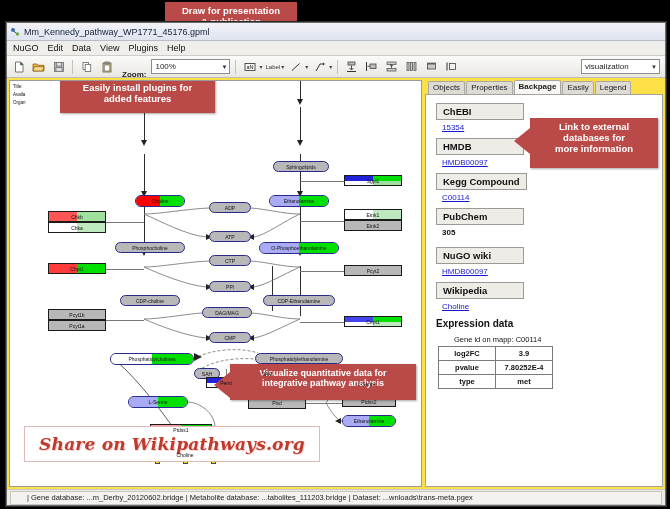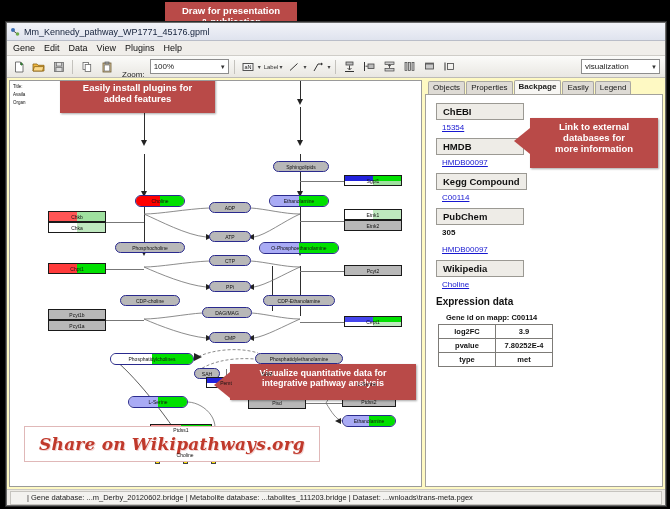--- a/index.html
+++ b/index.html
@@ -22,30 +22,30 @@
            display:flex;align-items:center;gap:7px;padding:0 5px;font-size:9px;color:#101010;}
   .menubar span{cursor:default;padding:0 1px;}
 
   .toolbar{height:21px;background:linear-gradient(#fbfbf9,#e9e7e2);
            border-bottom:1px solid #bdbbb6;display:flex;align-items:center;
            padding:0 3px;gap:3px;font-size:8px;color:#222;}
   .tbtn{width:15px;height:15px;display:flex;align-items:center;justify-content:center;
         border:1px solid transparent;border-radius:2px;}
   .tbtn svg{display:block;}
   .tsep{width:1px;height:14px;background:#c4c2bd;margin:0 2px;}
-  .zoomlbl{font-size:8px;margin:16px 2px 0 4px;}
+  .zoomlbl{font-size:8px;margin:16px 2px 0 4px;font-weight:bold;}
   .combo{height:13px;border:1px solid #8d8d8d;background:#fff;font-size:8px;
          display:flex;align-items:center;justify-content:space-between;
          padding:0 2px 0 3px;color:#222;}
   .combo .arw{font-size:6px;color:#333;}
   .smallcombo{display:flex;align-items:center;gap:1px;}
   .caret{font-size:6px;color:#444;}
 
   
-  .bodyrow{flex:1;display:flex;min-height:0;background:#fef9c3;}
+  .bodyrow{flex:1;display:flex;min-height:0;background:#fde047;}
   .canvaswrap{position:relative;flex:1;background:#ffffff;border:1px solid #9a9a9a;
               margin:2px 0 2px 2px;overflow:hidden;}
   .sidepanel{width:238px;margin:2px 2px 2px 3px;display:flex;flex-direction:column;min-width:0;}
 
   .statusbar{height:15px;background:#eceae5;border-top:1px solid #cbc9c4;
              display:flex;align-items:center;font-size:7.5px;color:#1c1c1c;padding:0 3px;}
   .statusbar .sb-inner{border:1px solid #c6c4bf;background:#f3f2ef;height:12px;width:100%;
         display:flex;align-items:center;padding:0 16px;white-space:nowrap;overflow:hidden;}
 
   
@@ -55,21 +55,21 @@
   .tab.active{background:#f7f6f3;font-weight:bold;padding-bottom:2px;}
   .panelbody{flex:1;background:#ffffff;border:1px solid #a3a19c;overflow:hidden;
              position:relative;padding:6px 0 0 10px;}
 
   .dbblock{margin-bottom:4px;}
   .dbhdr{display:inline-block;min-width:74px;border:1px solid #9b9993;background:#eeece7;
          font-weight:bold;font-size:9.5px;color:#111;padding:2px 6px;}
   .dblink{font-size:8px;color:#1717d0;text-decoration:underline;margin:3px 0 0 6px;display:block;}
   .dbplain{font-size:8px;color:#111;margin:3px 0 8px 6px;display:block;font-weight:bold;}
   .exprhdr{font-weight:bold;font-size:10px;color:#111;margin:7px 0 6px 0;}
-  .geneid{font-size:7.5px;color:#111;font-weight:bold;margin:0 0 2px 10px;}
+  .geneid{font-size:7.5px;color:#111;font-weight:normal;margin:0 0 2px 18px;}
   table.expr{border-collapse:collapse;margin-left:2px;}
   table.expr td{border:1px solid #7d7b77;font-size:7.5px;color:#111;padding:2px 4px;
                 text-align:center;font-weight:bold;min-width:48px;}
 
   
   .pw{position:absolute;inset:0;}
   .node{position:absolute;box-sizing:border-box;display:flex;align-items:center;
         justify-content:center;font-size:5px;color:#111;text-align:center;overflow:hidden;
         white-space:nowrap;}
   .metab{border:1px solid #2a2a8e;border-radius:8px;background:#b8b8b8;height:11px;}
@@ -112,21 +112,21 @@
         <svg width="10" height="10" viewBox="0 0 10 10">
             <circle cx="3" cy="3" r="2" fill="#3b6fb5"></circle>
             <circle cx="7.5" cy="7" r="1.8" fill="#6fae4a"></circle>
             <path d="M3.8 4.2 L6.4 6.2" stroke="#555" stroke-width="1" fill="none"></path>
           </svg>
       </span>
       <span class="tb-text">Mm_Kennedy_pathway_WP1771_45176.gpml</span>
     </div>
 
     <div class="menubar">
-      <span>Gene</span>
+      <span>NuGO</span>
       <span>Edit</span>
       <span>Data</span>
       <span>View</span>
       <span>Plugins</span>
       <span>Help</span>
     </div>
 
     <div class="toolbar">
       <div class="tbtn">
         <svg width="12" height="12" viewBox="0 0 12 12">
@@ -527,20 +527,21 @@
             <div class="dbhdr">Kegg Compound</div>
             <a class="dblink" href="#">C00114</a>
           </div>
 
           <div class="dbblock">
             <div class="dbhdr">PubChem</div>
             <span class="dbplain">305</span>
           </div>
 
           <div class="dbblock">
+            <div class="dbhdr">NuGO wiki</div>
             <a class="dblink" href="#">HMDB00097</a>
           </div>
 
           <div class="dbblock">
             <div class="dbhdr">Wikipedia</div>
             <a class="dblink" href="#">Choline</a>
           </div>
 
           <div class="exprhdr">Expression data</div>
           <div class="geneid">Gene id on mapp: C00114</div>

